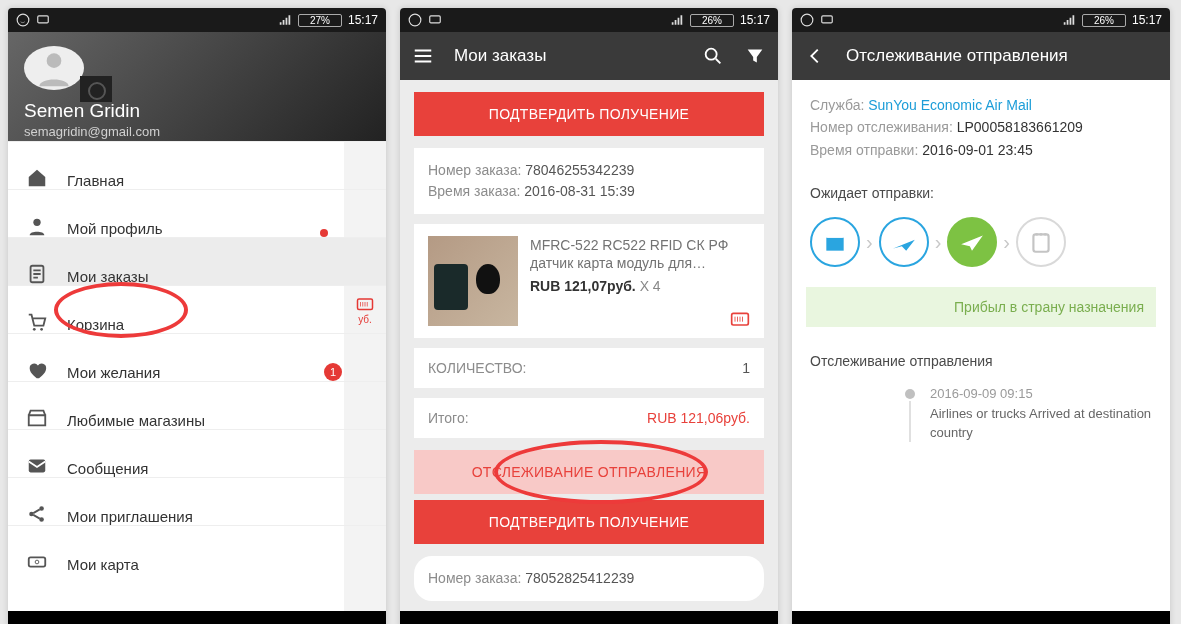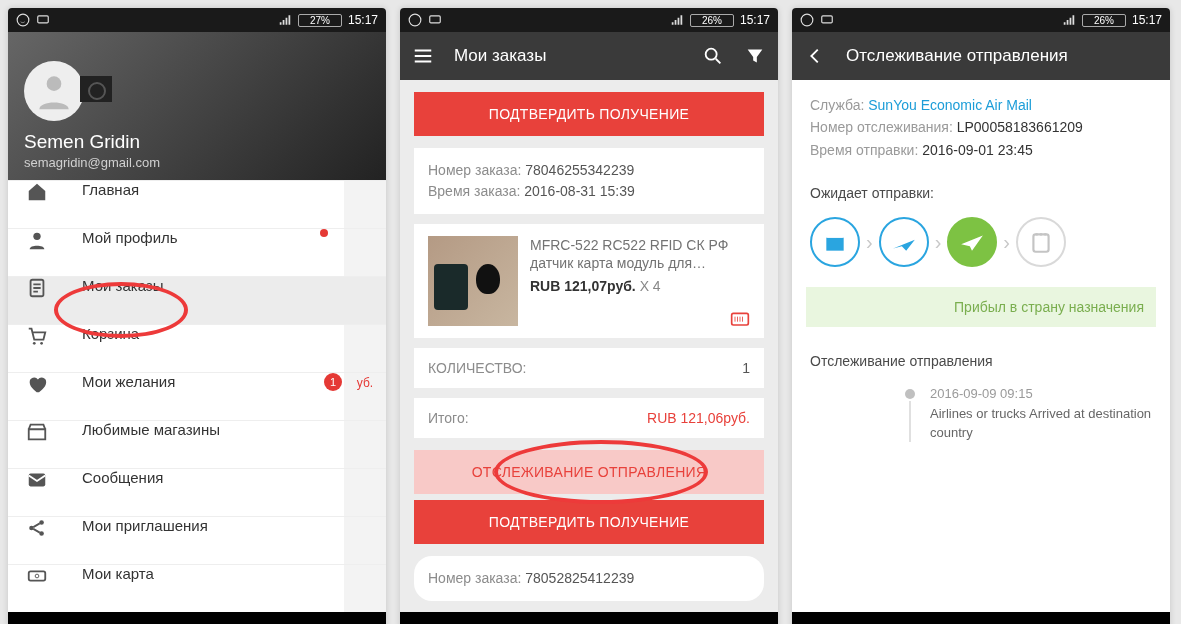--- a/index.html
+++ b/index.html
@@ -8,41 +8,41 @@
     
     .statusbar { height:24px; background:#1a1a1a; color:#fff; display:flex; align-items:center; justify-content:space-between; padding:0 8px; font-size:12px; }
     .sb-left, .sb-right { display:flex; align-items:center; gap:6px; }
     .sb-icon { width:14px; height:14px; fill:#ddd; }
     .batt { font-size:10px; border:1px solid #aaa; padding:0 11px; border-radius:2px; }
     
     .appbar { height:48px; background:#3a3a3a; color:#fff; display:flex; align-items:center; padding:0 12px; gap:20px; }
     .appbar .title { flex:1; font-size:17px; }
     .appbar .icon { width:22px; height:22px; fill:#fff; }
     
-    .drawer-header { height:148px; background:linear-gradient(135deg,#666 0%, #222 100%); color:#fff; padding:14px 16px 10px 16px; display:flex; flex-direction:column; justify-content:flex-end; position:relative; }
+    .drawer-header { height:109px; background:linear-gradient(135deg,#666 0%, #222 100%); color:#fff; padding:14px 16px 10px 16px; display:flex; flex-direction:column; position:relative; }
     .avatar { width:60px; height:60px; background:#eee; border-radius:50%; display:flex; align-items:center; justify-content:center; margin-bottom:10px; }
     .avatar svg{ width:44px; height:44px; fill:#bbb;}
     .cam { position:absolute; top:44px; left:72px; width:32px; height:26px; background:#222; }
     .cam::after{content:''; position:absolute; top:6px; left:8px; width:14px; height:14px; border:2px solid #555; border-radius:50%;}
     .uname { font-size:19px; margin-bottom:2px; }
     .uemail { font-size:13px; color:#d0d0d0; }
     .menu { background:#fff; flex:1; }
-    .menu-item { height:48px; display:flex; align-items:flex-start; padding:0 18px; gap:34px; font-size:15px; color:#333; position:relative; border-top:1px solid #eee; }
+    .menu-item { height:48px; display:flex; align-items:flex-end; padding:0 18px; gap:19px; font-size:15px; color:#333; position:relative; border-top:1px solid #eee; }
     .menu-item.active { background:#ececec; }
     .menu-item .mi-icon { width:22px; height:22px; fill:#555; }
     .dot-sm { width:8px; height:8px; background:#e53935; border-radius:50%; position:absolute; right:58px; }
     .badge-red { width:18px; height:18px; background:#e53935; color:#fff; border-radius:50%; font-size:11px; display:flex; align-items:center; justify-content:center; position:absolute; right:44px; }
     .circle-mark { position:absolute; border:4px solid #ed3a3a; border-radius:50%; pointer-events:none; }
     .phone1-right { position:absolute; right:0; top:24px; width:42px; background:#f3f3f3; bottom:42px; display:flex; flex-direction:column; align-items:center; }
     .p1-funnel { width:42px; height:48px; background:#3a3a3a; display:flex; align-items:center; justify-content:center;}
     .p1-funnel svg{width:18px;height:18px;fill:#fff;}
     .p1-redbox{ margin-top:20px; width:14px; height:24px; background:#e53935;}
     .p1-card-icon{ margin-top:172px; width:20px; height:18px; }
     .p1-card-icon svg{width:20px;height:18px;fill:#e53935;}
-    .p1-rub{ margin-top:62px; font-size:12px; color:#e53935; }
+    .p1-rub{ font-size:10px; color:#e53935; }
     .navbuttons { height:42px; background:#000; display:flex; }
     .navbuttons > div { flex:1; display:flex; align-items:center; justify-content:center; }
     .navbuttons svg { width:20px; height:20px; fill:#fff; }
     
     .p2-body { background:#ececec; flex:1; overflow:hidden; padding-bottom:0;}
     .confirm-btn { margin:12px 14px; height:44px; background:#e8413b; color:#fff; display:flex; align-items:center; justify-content:center; font-size:14px; letter-spacing:0.3px; }
     .confirm-btn.track { background:#f8c9c7; color:#e8413b; }
     .card2 { background:#fff; margin:0 14px 10px 14px; padding:12px 14px; color:#8c8c8c; font-size:14px; line-height:1.5; }
     .card2 .val { color:#555; }
     .product-row { display:flex; gap:12px; background:#fff; margin:0 14px; padding:12px 14px; position:relative;}

